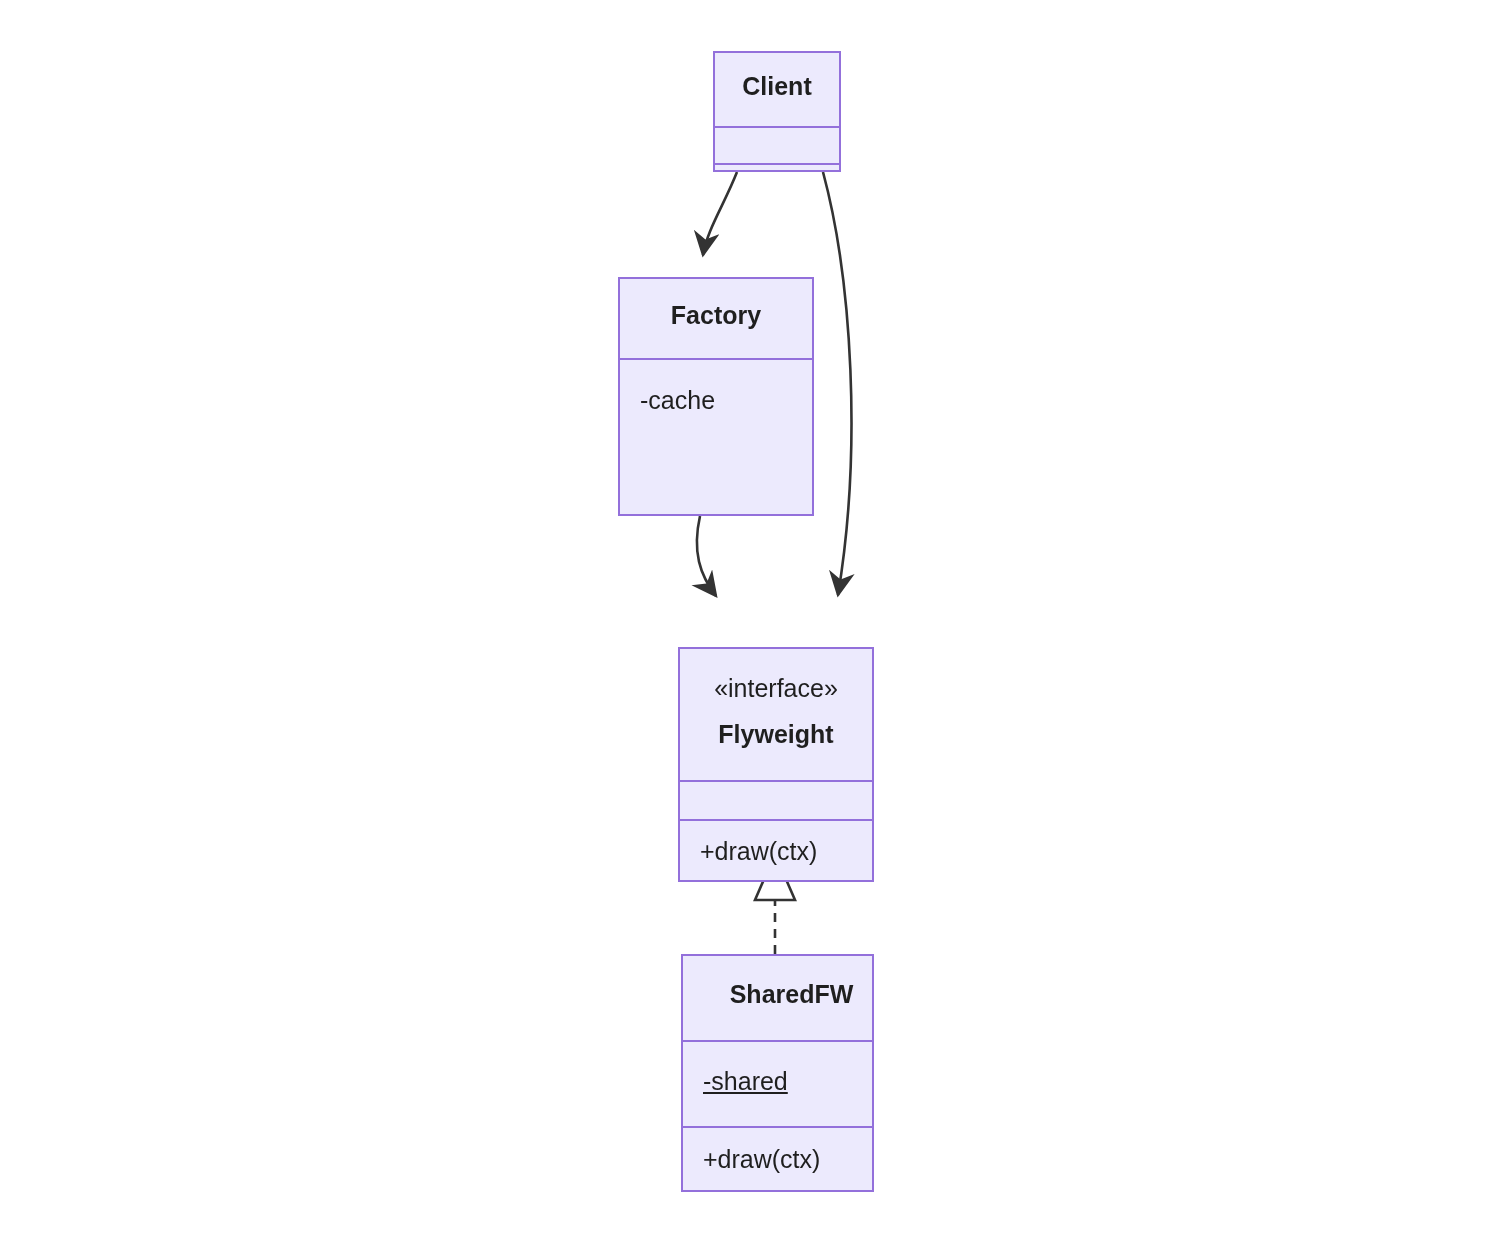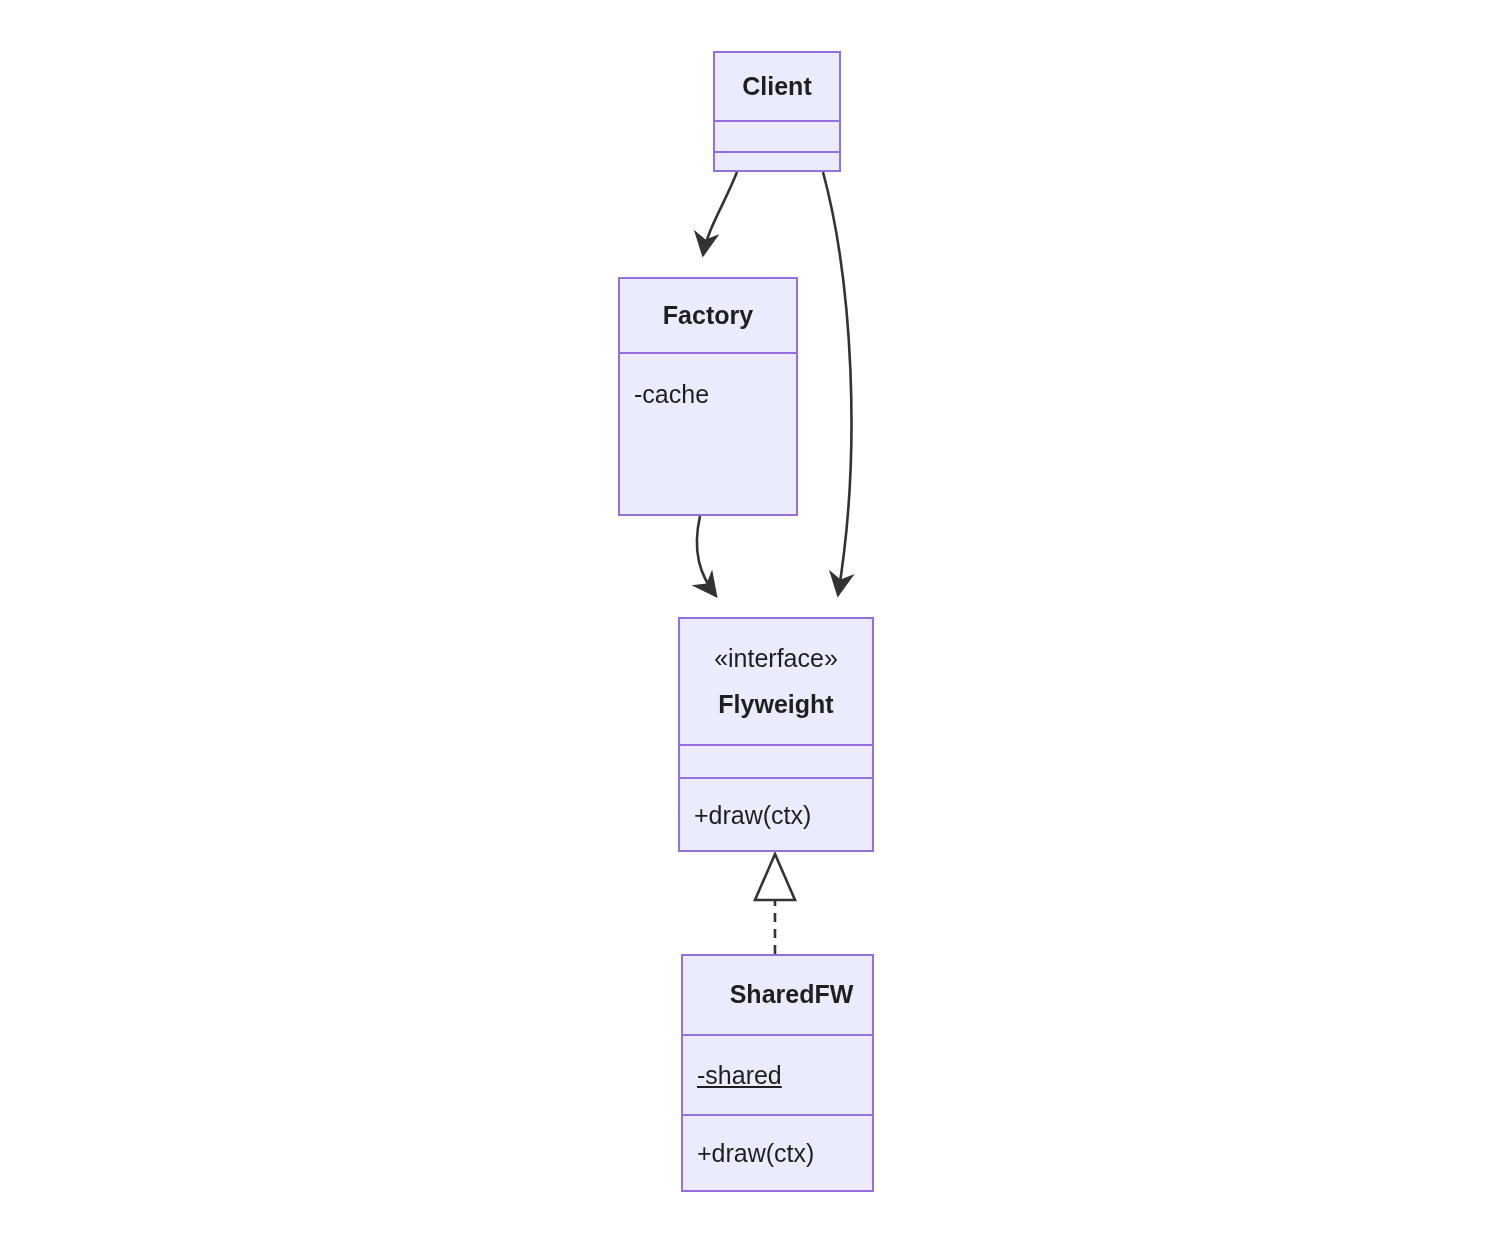--- a/index.html
+++ b/index.html
@@ -34,25 +34,26 @@
     border: 2px solid #9370DB;
     display: flex;
     flex-direction: column;
     color: #1F1F1F;
   }
   .compartment {
     box-sizing: border-box;
     display: flex;
     flex-direction: column;
     justify-content: center;
-    padding: 0 14px;
+    padding: 0 20px;
     overflow: hidden;
   }
   .compartment + .compartment {
     border-top: 2px solid #9370DB;
+    margin-top: 6px;
   }
   .c-title {
     align-items: center;
     justify-content: center;
   }
   .stereotype {
     font-size: 25px;
     font-weight: 400;
     line-height: 1.18;
     text-align: center;
@@ -71,22 +72,22 @@
     line-height: 1.2;
     text-align: left;
     white-space: nowrap;
   }
   .c-empty {
     min-height: 0;
   }
 
   
   #node-client   { left: 713px; top: 51px;  width: 128px; height: 121px; }
-  #node-factory  { left: 618px; top: 277px; width: 180px; height: 239px; }
-  #node-flyweight{ left: 678px; top: 617px; width: 196px; height: 235px; }
+  #node-factory  { left: 618px; top: 277px; width: 196px; height: 239px; }
+  #node-flyweight{ left: 678px; top: 647px; width: 196px; height: 235px; }
   #node-sharedfw { left: 681px; top: 954px; width: 193px; height: 238px; }
 
   #node-client   .c-title { height: 67px; }
   #node-client   .c-attrs { height: 31px; }
   #node-client   .c-methods { flex: 1 1 auto; }
 
   #node-factory  .c-title { height: 73px; }
   #node-factory  .c-attrs { height: 82px; }
   #node-factory  .c-methods { flex: 1 1 auto; }
 

